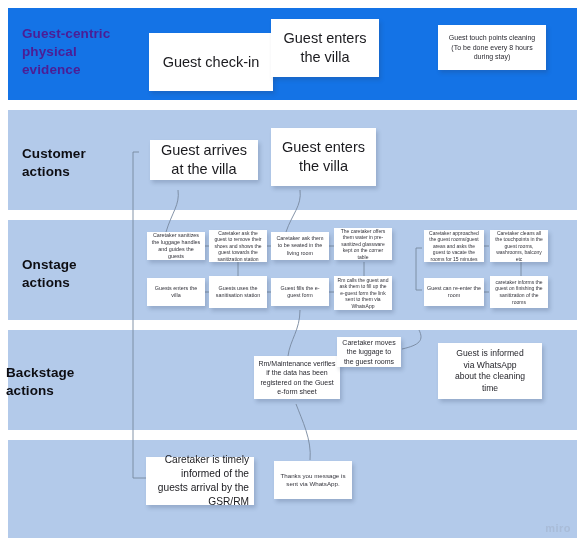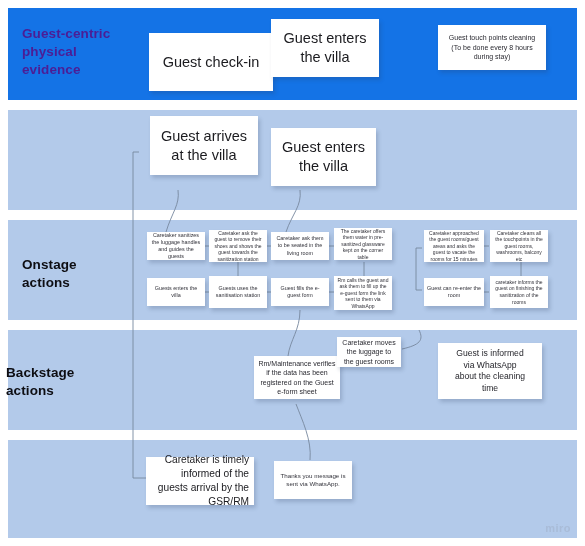--- a/index.html
+++ b/index.html
@@ -83,20 +83,21 @@
 
 <div id="canvas">
 
   <div class="band band-evidence" style="top:8px; height:92px;"></div>
   <div class="band band-light" style="top:110px; height:100px;"></div>
   <div class="band band-light" style="top:220px; height:100px;"></div>
   <div class="band band-light" style="top:330px; height:100px;"></div>
   <div class="band band-light" style="top:440px; height:98px;"></div>
 
   <div class="row-label on-blue" style="left:22px; top:25px; width:98px;">Guest-centric physical evidence</div>
+  <div class="row-label on-light" style="left:22px; top:145px; width:100px;">Customer actions</div>
   <div class="row-label on-light" style="left:22px; top:256px; width:100px;">Onstage actions</div>
   <div class="row-label on-light" style="left:6px; top:364px; width:104px;">Backstage actions</div>
 
   <svg class="links" viewBox="0 0 585 546">
 
     <path class="lnk" d="M178,190 C180,205 172,212 166,232"></path>
     <path class="lnk" d="M300,190 C302,206 292,214 286,232"></path>
 
     <path class="lnk" d="M139,152 L133,152 L133,478 L146,478"></path>
 
@@ -126,21 +127,21 @@
   <div class="card card-lg" style="left:149px; top:19px; width:124px; height:58px;margin-top:14px;">
     <span>Guest check-in</span>
   </div>
   <div class="card card-lg" style="left:271px; top:19px; width:108px; height:58px;">
     <span>Guest enters the villa</span>
   </div>
   <div class="card card-md2" style="left:438px; top:25px; width:108px; height:45px; padding:4px 7px;">
     <span>Guest touch points cleaning (To be done every 8 hours during stay)</span>
   </div>
 
-  <div class="card card-lg" style="left:150px; top:116px; width:108px; height:59px;">
+  <div class="card card-lg" style="left:150px; top:140px; width:108px; height:40px;">
     <span>Guest arrives at the villa</span>
   </div>
   <div class="card card-lg" style="left:271px; top:128px; width:105px; height:58px;">
     <span>Guest enters the villa</span>
   </div>
 
   <div class="card card-sm" style="left:147px; top:232px; width:58px; height:28px;">
     <span>Caretaker sanitizes the luggage handles and guides the guests</span>
   </div>
   <div class="card card-xs" style="left:209px; top:230px; width:58px; height:32px;">

